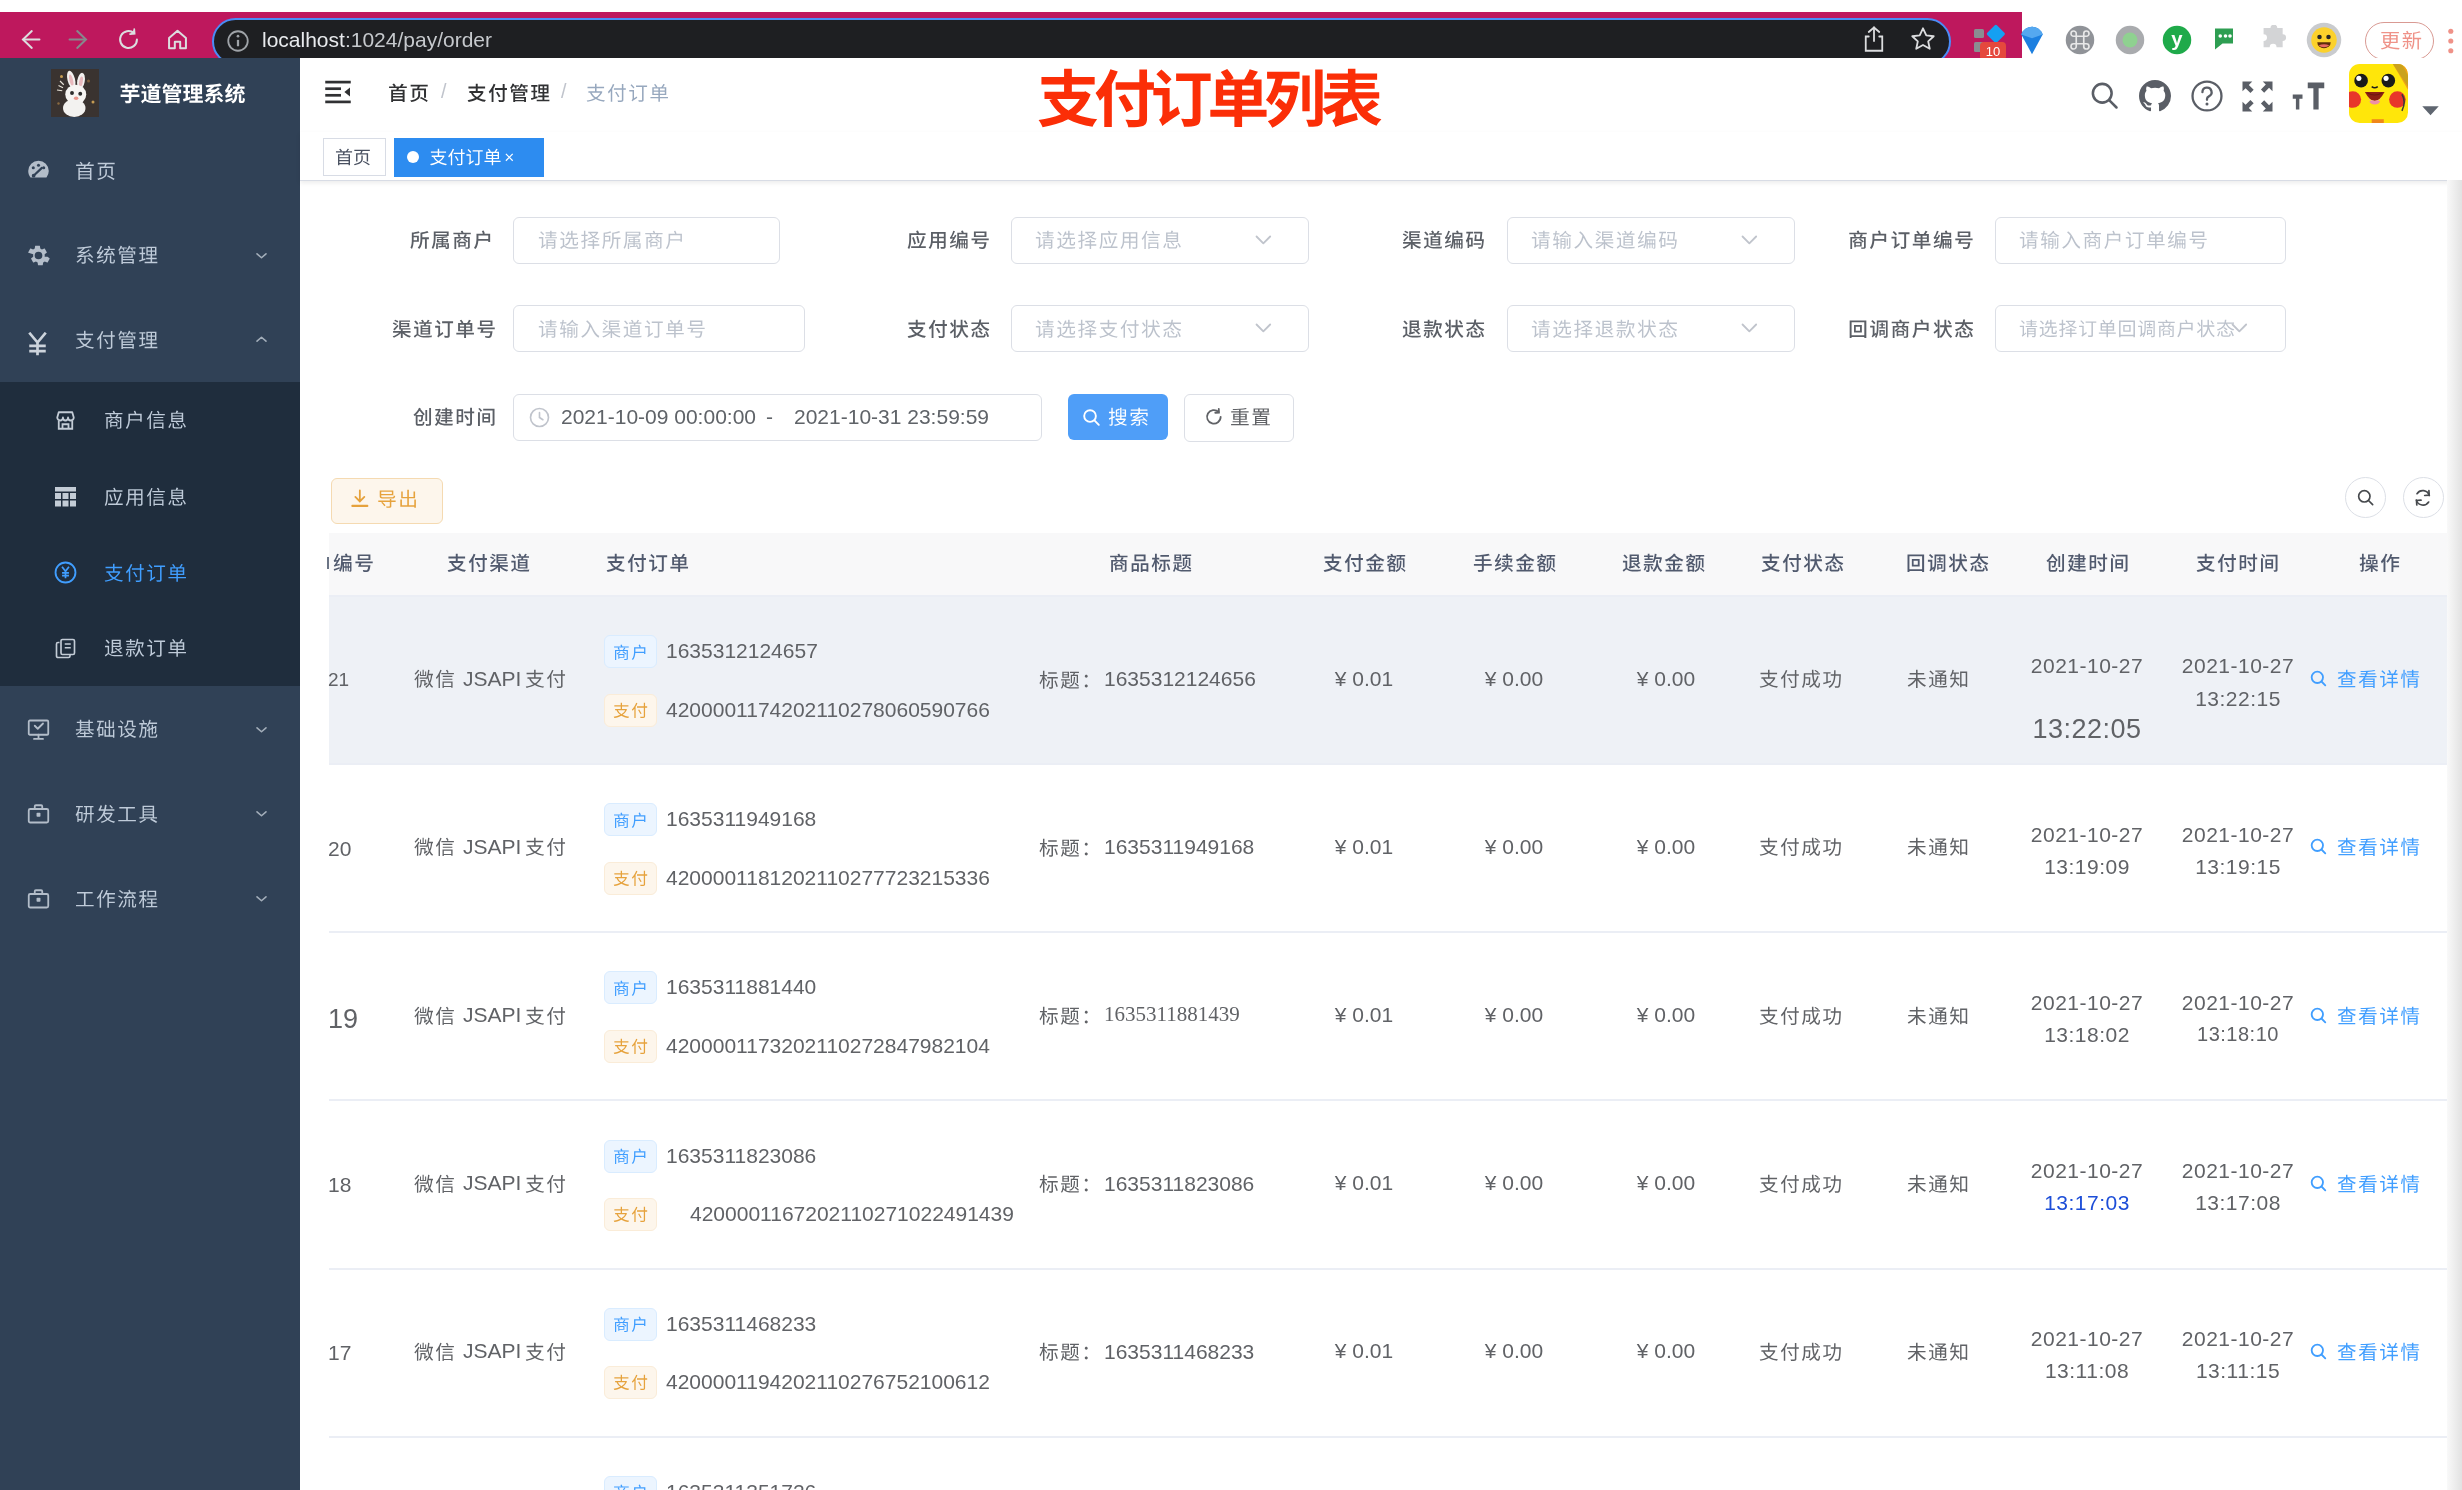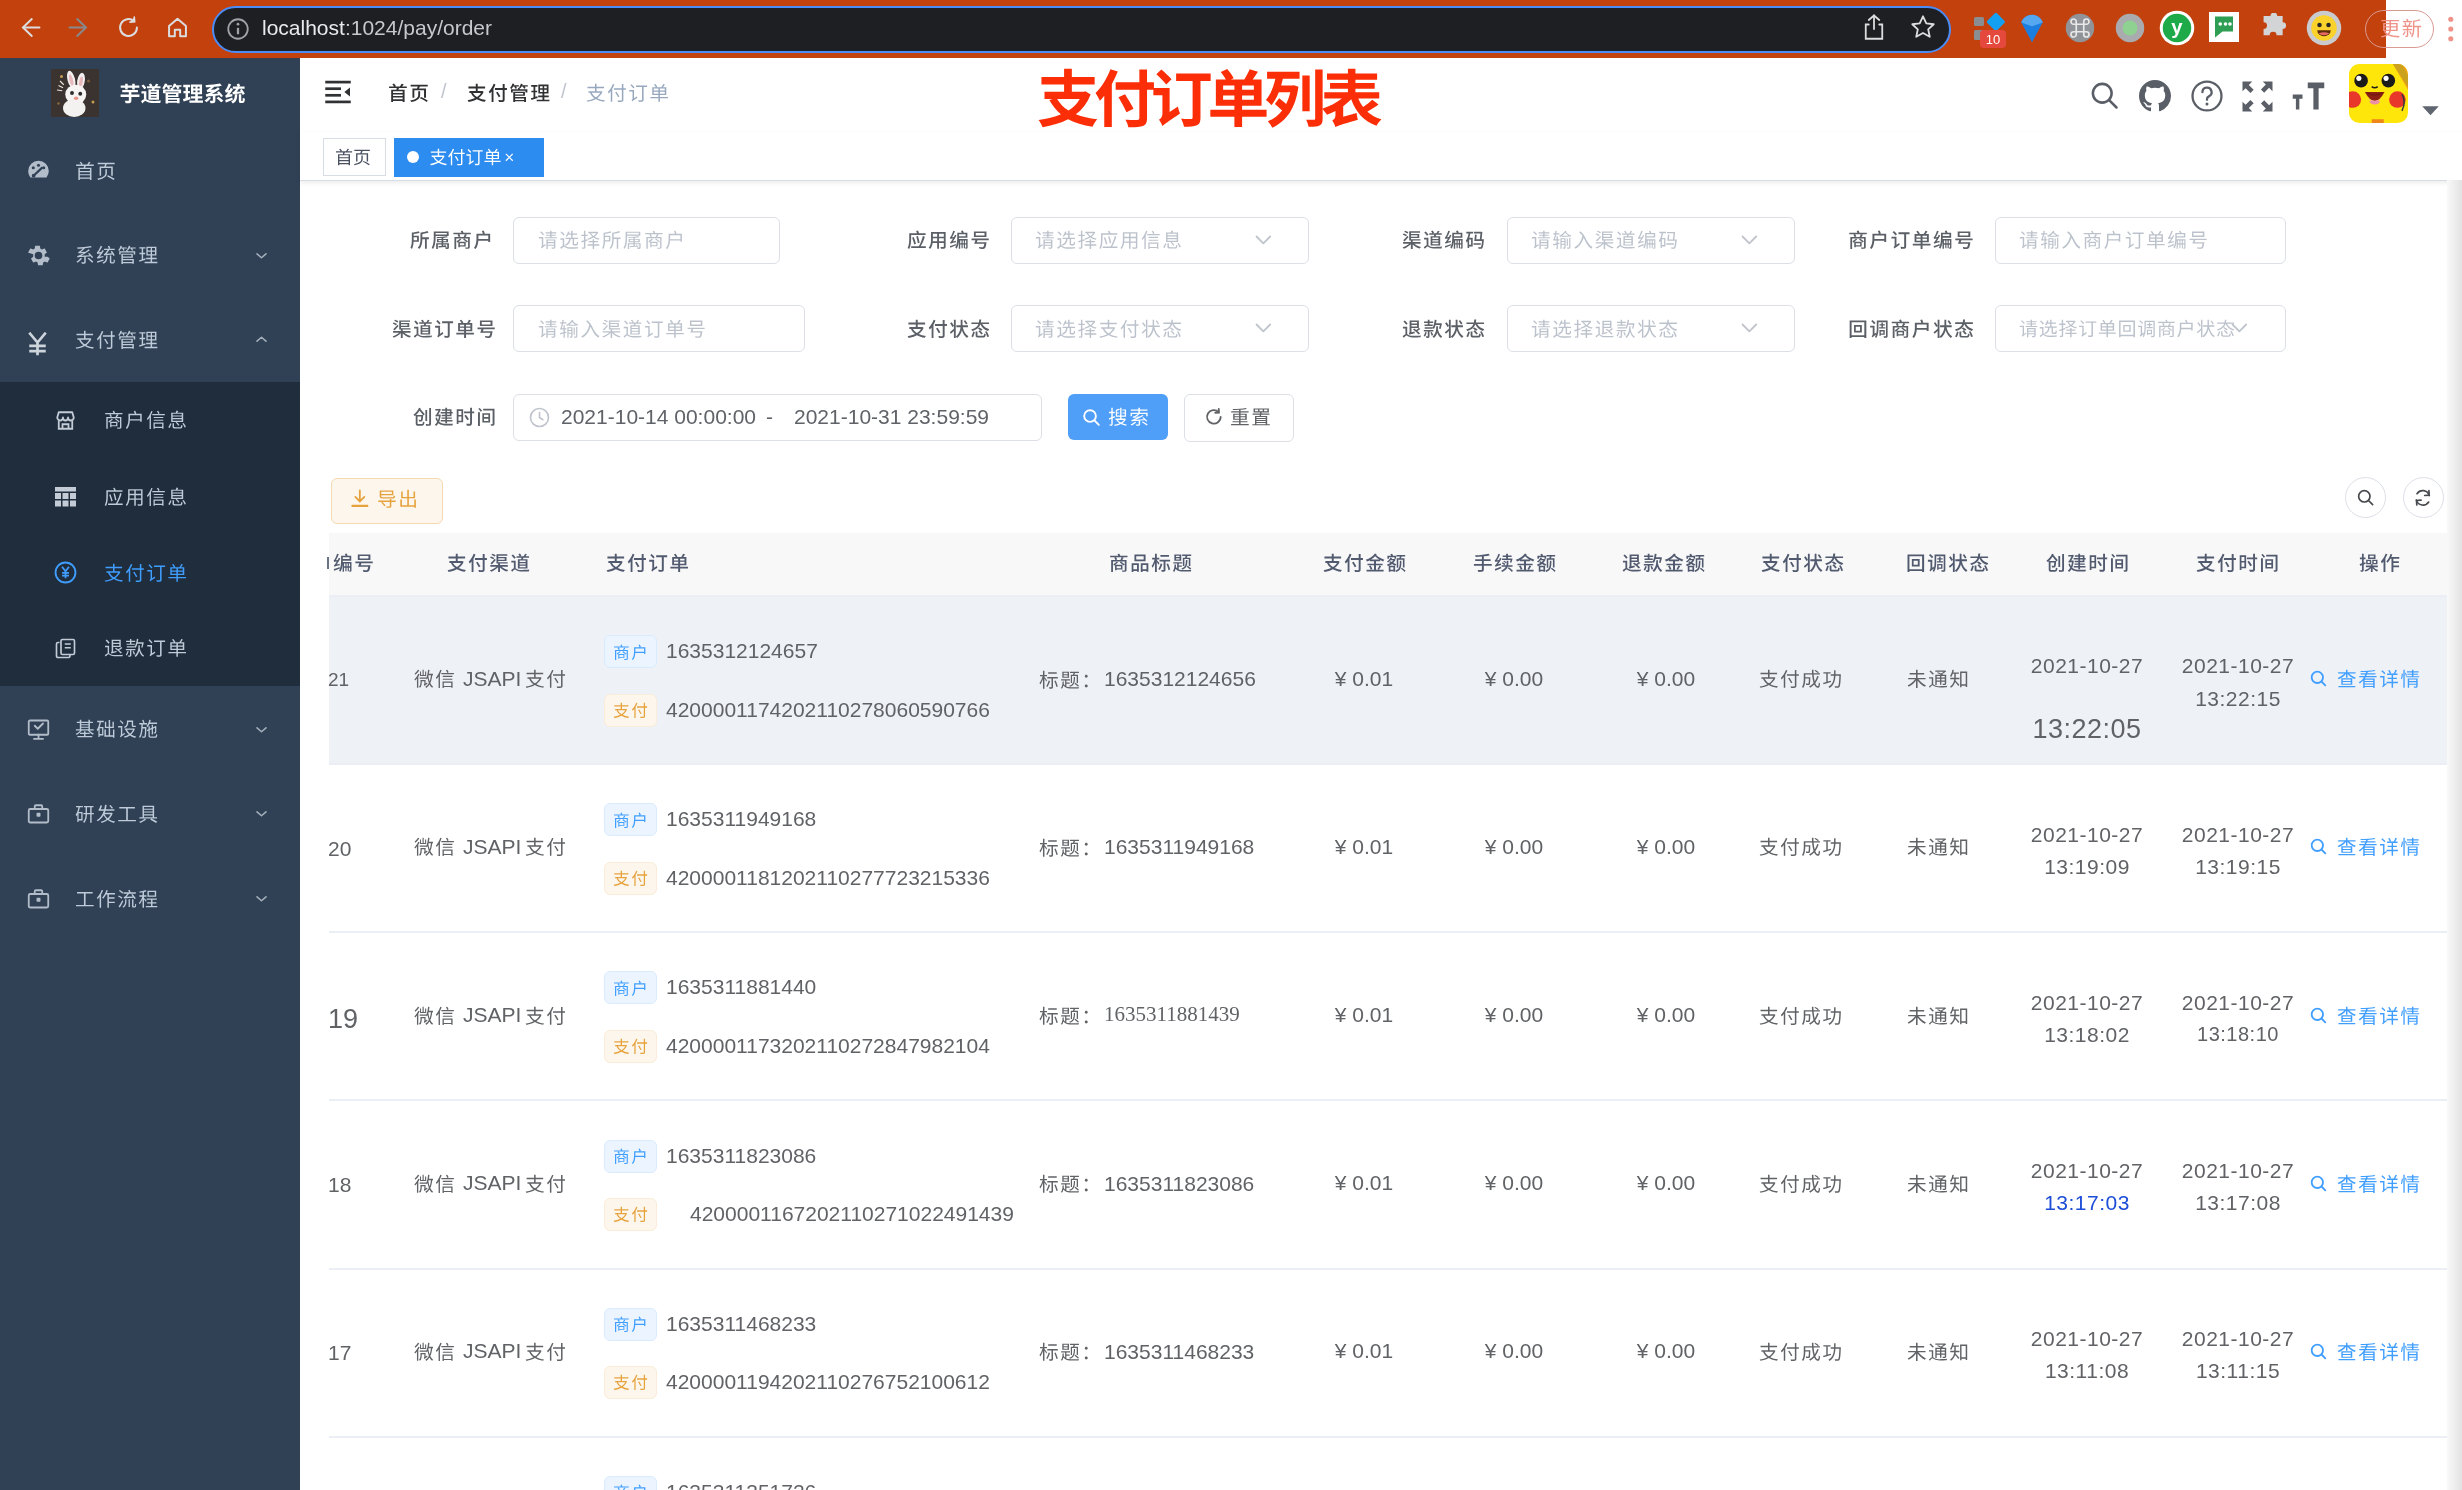--- a/index.html
+++ b/index.html
@@ -113,21 +113,21 @@
       <path id="r529f" d="M38 698 56 775C163 746 307 705 443 666L434 595L273 638V230H419V158H51V230H199V658C138 674 82 688 38 698ZM597 56C597 129 596 200 594 269H426V341H591C576 585 521 787 307 902C326 916 351 942 361 961C590 833 649 607 665 341H865C851 697 834 833 805 864C794 877 784 880 763 880C741 880 685 879 623 874C637 894 645 926 647 948C704 951 762 952 794 949C828 946 850 938 872 910C910 864 924 720 940 306C940 296 940 269 940 269H669C671 200 672 129 672 56Z"></path>
       <path id="r672a" d="M459 41V204H133V278H459V451H62V525H416C326 654 174 779 34 841C51 856 76 885 89 904C221 836 362 717 459 584V960H538V580C636 714 778 838 911 905C924 885 949 855 966 840C826 779 673 654 581 525H942V451H538V278H874V204H538V41Z"></path>
       <path id="r901a" d="M65 123C124 175 200 248 235 295L290 245C253 199 176 129 117 80ZM256 415H43V486H184V770C140 788 90 833 39 888L86 950C137 882 186 824 220 824C243 824 277 858 318 883C388 925 471 937 595 937C703 937 878 932 948 927C949 907 961 873 969 854C866 864 714 872 596 872C485 872 400 865 333 824C298 801 276 783 256 772ZM364 77V136H787C746 167 695 198 645 222C596 200 544 179 499 163L451 206C513 229 586 261 647 291H363V809H434V643H603V805H671V643H845V734C845 746 841 750 828 751C816 751 774 751 726 750C735 767 744 792 747 811C814 811 857 811 883 800C909 789 917 771 917 734V291H786C766 279 741 266 712 252C787 213 863 161 917 109L870 73L855 77ZM845 349V437H671V349ZM434 493H603V584H434ZM434 437V349H603V437ZM845 493V584H671V493Z"></path>
       <path id="r77e5" d="M547 127V931H620V852H832V920H908V127ZM620 781V198H832V781ZM157 39C134 162 92 281 33 358C50 369 81 390 94 402C124 359 152 304 175 244H252V408V444H45V516H247C234 649 186 793 34 901C49 912 77 942 86 957C201 875 262 768 294 660C348 722 427 817 461 866L512 802C482 768 360 631 312 584C317 561 320 538 322 516H515V444H326L327 409V244H486V174H199C211 135 221 95 230 54Z"></path>
       <path id="r67e5" d="M295 662H700V746H295ZM295 528H700V610H295ZM221 474V800H778V474ZM74 860V928H930V860ZM460 40V167H57V233H379C293 328 159 414 36 456C52 470 74 498 85 516C221 462 369 357 460 238V443H534V237C626 353 776 457 914 508C925 489 947 460 964 446C838 407 702 324 615 233H944V167H534V40Z"></path>
       <path id="r770b" d="M332 666H768V736H332ZM332 613V545H768V613ZM332 788H768V862H332ZM826 48C666 80 362 95 118 97C125 113 132 138 133 155C220 155 314 153 408 149C401 172 394 195 386 218H132V278H364C354 303 343 328 330 353H59V415H296C233 521 147 613 33 678C49 693 71 720 81 737C150 696 209 646 260 589V962H332V922H768V962H843V485H340C355 462 369 439 382 415H941V353H413C425 328 436 303 446 278H883V218H468L491 145C635 136 773 122 874 102Z"></path>
       <path id="r8be6" d="M107 112C161 158 229 223 262 265L312 210C280 169 210 107 155 63ZM454 69C488 120 525 188 539 231L608 202C593 159 555 94 520 44ZM187 940V939C202 919 229 897 391 769C383 755 372 727 365 706L266 781V354H40V427H195V789C195 838 164 871 146 886C159 897 180 924 187 940ZM826 37C804 96 767 176 732 232H399V301H630V439H430V508H630V649H375V720H630V959H705V720H953V649H705V508H899V439H705V301H931V232H812C842 182 875 119 902 63Z"></path>
       <path id="r60c5" d="M152 40V959H220V40ZM73 233C67 311 51 422 27 490L86 510C109 435 125 319 129 240ZM229 206C250 253 273 316 282 354L335 328C325 292 301 232 279 186ZM446 670H808V746H446ZM446 613V538H808V613ZM590 40V118H334V176H590V240H358V295H590V364H304V422H958V364H664V295H903V240H664V176H928V118H664V40ZM376 480V959H446V803H808V875C808 887 803 891 790 892C776 893 728 893 677 891C686 909 696 937 699 956C770 956 815 956 843 944C871 933 879 913 879 876V480Z"></path>
     </defs>
   </svg>
-<div style="position:absolute;left:0;top:0;width:2386px;height:58px;background:#c2410c">
+<div style="position:absolute;left:0;top:12px;width:2022px;height:58px;background:#be185d">
     <svg style="position:absolute;left:18px;top:16px" width="23" height="23" viewBox="0 0 30 30" fill="none" stroke="#dcdddf" stroke-width="2.6" stroke-linecap="round">
       <path d="M18 4 L6.5 15 L18 26"></path>
       <path d="M7 15 H28"></path>
     </svg>
     <svg style="position:absolute;left:68px;top:16px" width="23" height="23" viewBox="0 0 30 30" fill="none" stroke="#87898d" stroke-width="2.6" stroke-linecap="round">
       <path d="M12 4 L23.5 15 L12 26"></path>
       <path d="M2 15 H22"></path>
     </svg>
     <svg style="position:absolute;left:117px;top:16px" width="23" height="23" viewBox="0 0 30 30" fill="none" stroke="#dcdddf" stroke-width="2.6" stroke-linecap="round">
       <path d="M26 15 A11 11 0 1 1 22.2 6.7"></path>
@@ -606,21 +606,21 @@
     <use href="#m521b" x="0"></use>
     <use href="#m5efa" x="1077"></use>
     <use href="#m65f6" x="2154"></use>
     <use href="#m95f4" x="3231"></use>
   </svg>
 <div style="position:absolute;left:513px;top:394px;width:529px;height:47px;border:1.5px solid #dcdfe6;border-radius:6px;box-sizing:border-box;background:#fff"></div>
 <svg style="position:absolute;left:529px;top:407px" width="21" height="21" viewBox="0 0 28 28" fill="none" stroke="#c0c4cc" stroke-width="2.2">
     <circle cx="14" cy="14" r="12"></circle>
     <path d="M14 7.5 V14 l4.5 3" stroke-linecap="round"></path>
   </svg>
-<div style="position:absolute;left:561px;top:406px;font-family:'Liberation Sans',sans-serif;font-size:21px;font-weight:400;color:#5f6368;line-height:1;white-space:pre;">2021-10-14 00:00:00</div>
+<div style="position:absolute;left:561px;top:406px;font-family:'Liberation Sans',sans-serif;font-size:21px;font-weight:400;color:#5f6368;line-height:1;white-space:pre;">2021-10-09 00:00:00</div>
 <div style="position:absolute;left:766px;top:406px;font-family:'Liberation Sans',sans-serif;font-size:21px;font-weight:400;color:#5f6368;line-height:1;white-space:pre;">-</div>
 <div style="position:absolute;left:794px;top:406px;font-family:'Liberation Sans',sans-serif;font-size:21px;font-weight:400;color:#5f6368;line-height:1;white-space:pre;">2021-10-31 23:59:59</div>
 <div style="position:absolute;left:1068px;top:394px;width:100px;height:46px;background:#4f9ef8;border-radius:6px"></div>
 <svg style="position:absolute;left:1082px;top:408px" width="19" height="19" viewBox="0 0 26 26" fill="none" stroke="#fff" stroke-width="2.6" stroke-linecap="round">
     <circle cx="11" cy="11" r="8"></circle>
     <path d="M17 17 L23 23"></path>
   </svg>
 <svg style="position:absolute;left:1108px;top:407px;" width="41" height="19.7" viewBox="0 0 2077 1000" fill="#ffffff">
     <use href="#r641c" x="0"></use>
     <use href="#r7d22" x="1077"></use>

